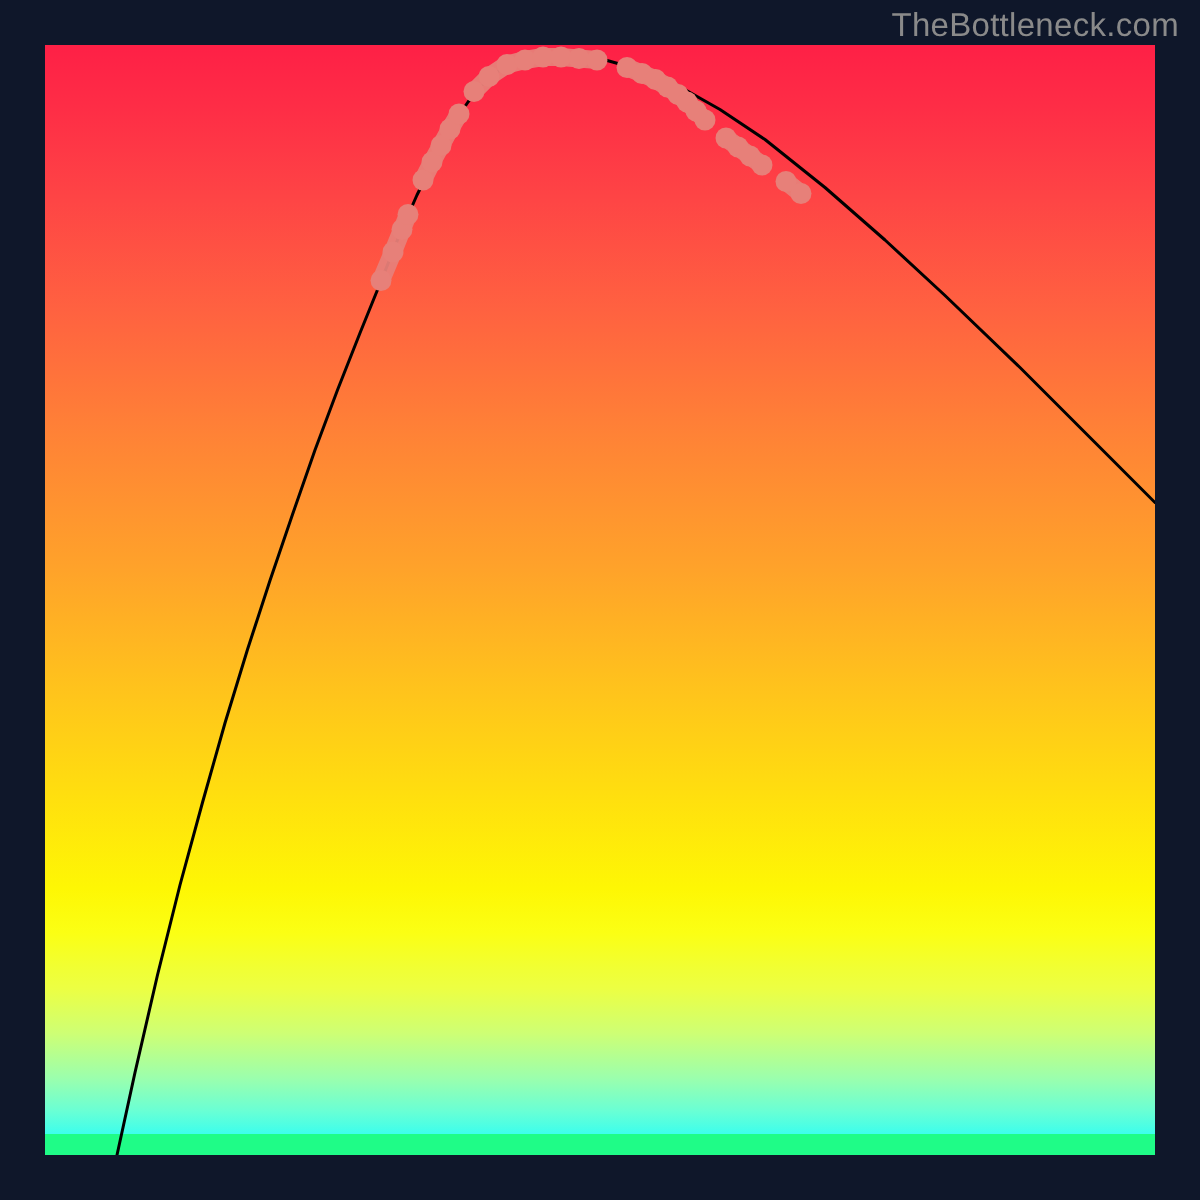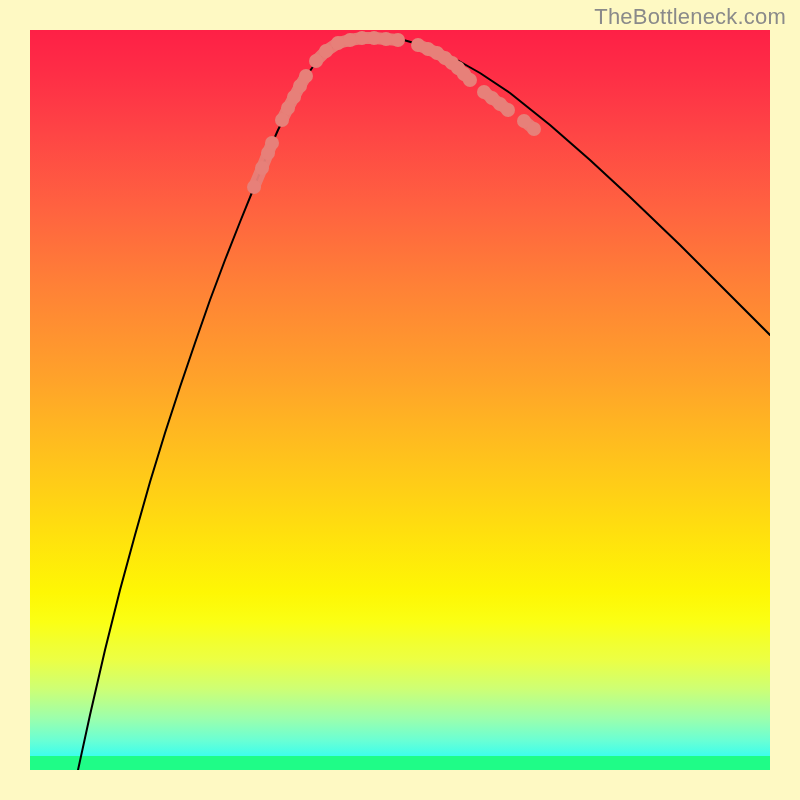--- a/index.html
+++ b/index.html
@@ -10,21 +10,21 @@
     background: #000;
     overflow: hidden;
     font-family: Arial, Helvetica, sans-serif;
   }
   .frame {
     position: absolute;
     top: 0;
     left: 0;
     width: 800px;
     height: 800px;
-    background: #fef9c3;
+    background: #0f172a;
   }
   .plot {
     position: absolute;
     top: 30px;
     left: 30px;
     width: 740px;
     height: 740px;
     overflow: hidden;
   }
   .gradient-bg {

